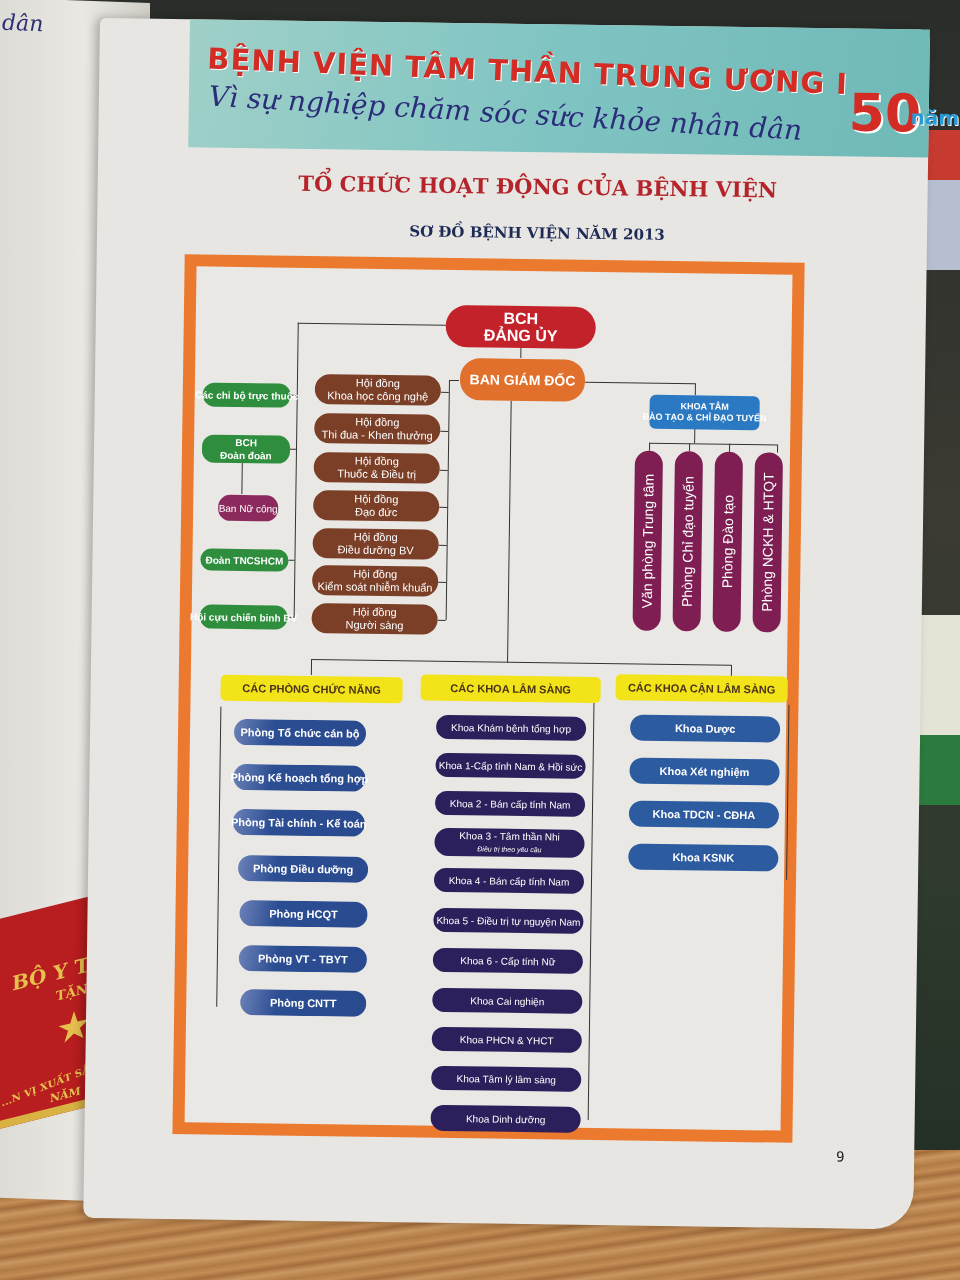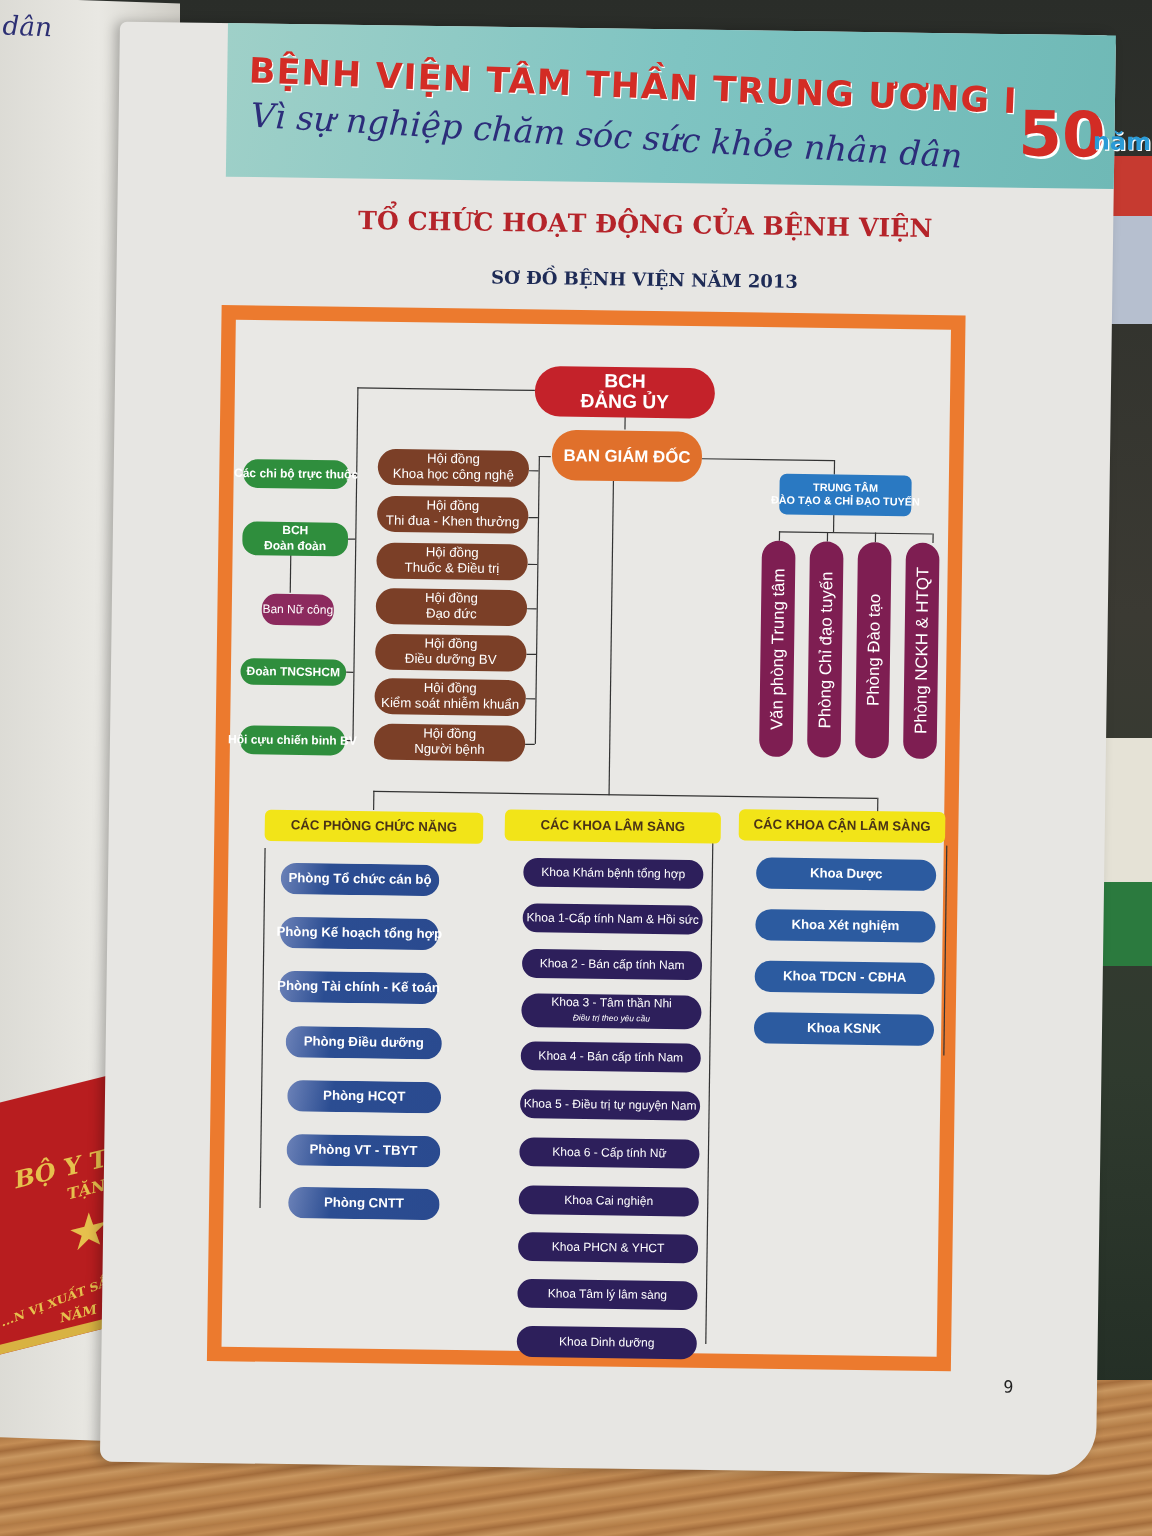--- a/index.html
+++ b/index.html
@@ -247,25 +247,25 @@
     <div class="node n-brown" style="left:120px; top:260px; width:126px; height:30px;">
       <div>Hội đồng</div>
       <div>Điều dưỡng BV</div>
     </div>
     <div class="node n-brown" style="left:120px; top:297px; width:126px; height:30px;">
       <div>Hội đồng</div>
       <div>Kiểm soát nhiễm khuẩn</div>
     </div>
     <div class="node n-brown" style="left:120px; top:335px; width:126px; height:30px;">
       <div>Hội đồng</div>
-      <div>Người bệnh</div>
+      <div>Người sàng</div>
     </div>
 
     <div class="node n-blue-box" style="left:455px; top:122px; width:110px; height:34px;">
-      <div>TRUNG TÂM</div>
+      <div>KHOA TÂM</div>
       <div>ĐÀO TẠO &amp; CHỈ ĐẠO TUYẾN</div>
     </div>
     <div class="node n-vert" style="left:441px; top:178px; width:28px; height:180px;">
       <span>Văn phòng Trung tâm</span>
     </div>
     <div class="node n-vert" style="left:481px; top:178px; width:28px; height:180px;">
       <span>Phòng Chỉ đạo tuyến</span>
     </div>
     <div class="node n-vert" style="left:521px; top:178px; width:28px; height:180px;">
       <span>Phòng Đào tạo</span>

